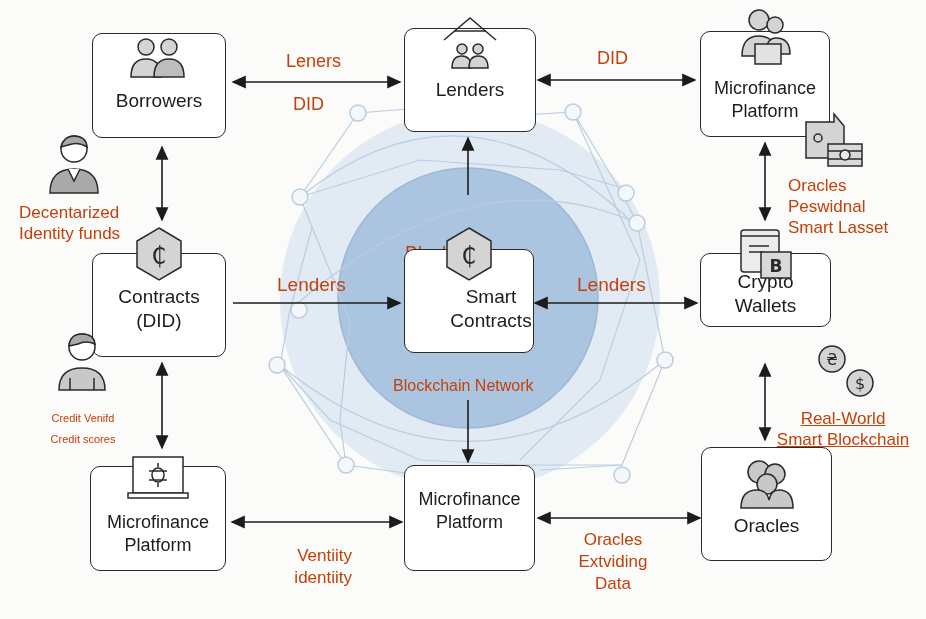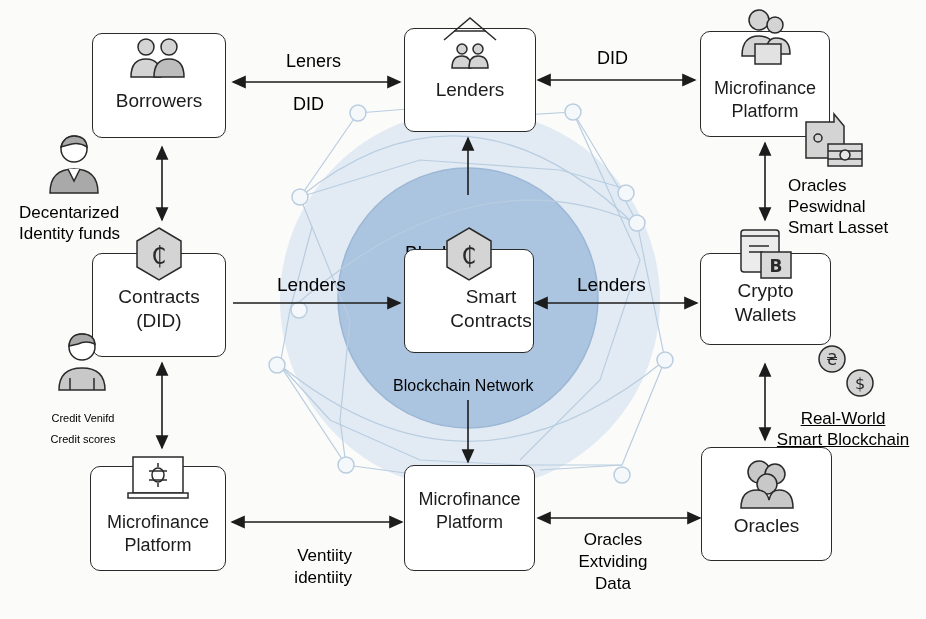--- a/index.html
+++ b/index.html
@@ -12,21 +12,21 @@
   #stage { position: absolute; left: 0; top: 0; width: 926px; height: 619px; }
   .node {
     position: absolute; background: #ffffff;
     border: 1.6px solid #2a2a2a; border-radius: 10px;
     box-sizing: border-box;
     display: flex; flex-direction: column; align-items: center; justify-content: center;
     text-align: center; font-size: 19px; line-height: 24px;
   }
   .node .lbl { display: block; }
   .txt {
-    position: absolute; font-size: 18px; line-height: 23px; color: #000000;
+    position: absolute; font-size: 18px; line-height: 23px; color: #c2410c;
     white-space: nowrap;
   }
   .txt.c { text-align: center; }
   .icon { position: absolute; }
 </style>
 </head>
 <body>
 
 <div id="stage">
 
@@ -146,21 +146,21 @@
 
   <div class="node" style="left:404px;top:249px;width:130px;height:104px;padding-top:16px;padding-left:44px;">
     <span class="lbl">Smart</span>
     <span class="lbl">Contracts</span>
   </div>
   <svg class="icon" style="left:444px;top:226px" width="50" height="56">
     <polygon points="25,2 47,15 47,41 25,54 3,41 3,15" fill="#d4d4d4" stroke="#2a2a2a" stroke-width="1.5"></polygon>
     <text x="25" y="38" text-anchor="middle" font-size="24" font-family="DejaVu Sans, sans-serif" fill="#2a2a2a">₵</text>
   </svg>
 
-  <div class="node" style="left:700px;top:253px;width:131px;height:92px;padding-top:8px;">
+  <div class="node" style="left:700px;top:253px;width:131px;height:74px;padding-top:8px;">
     <span class="lbl">Crypto</span>
     <span class="lbl">Wallets</span>
   </div>
   <svg class="icon" style="left:739px;top:228px" width="56" height="52">
     <g stroke="#2a2a2a" stroke-width="1.5">
       <rect x="2" y="2" width="38" height="42" rx="3" fill="#ececec"></rect>
       <line x1="2" y1="8" x2="40" y2="8"></line>
       <line x1="10" y1="18" x2="30" y2="18"></line>
         <line x1="10" y1="24" x2="24" y2="24"></line>
       <rect x="22" y="24" width="30" height="26" fill="#d9d9d9"></rect>

